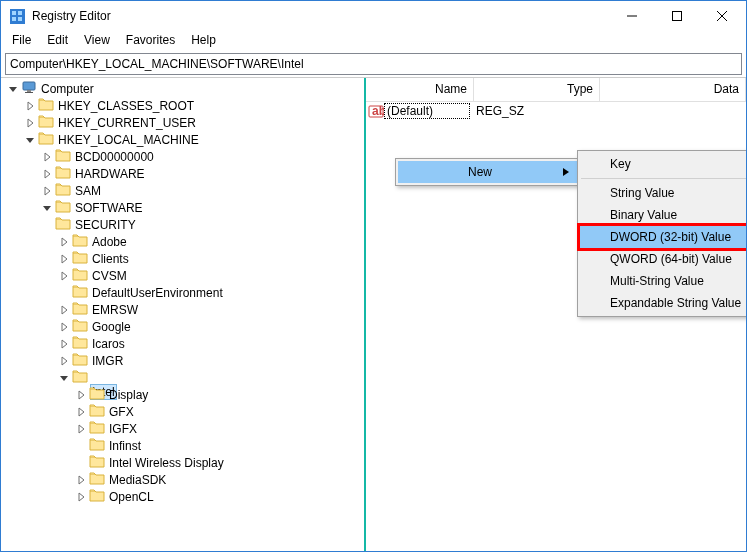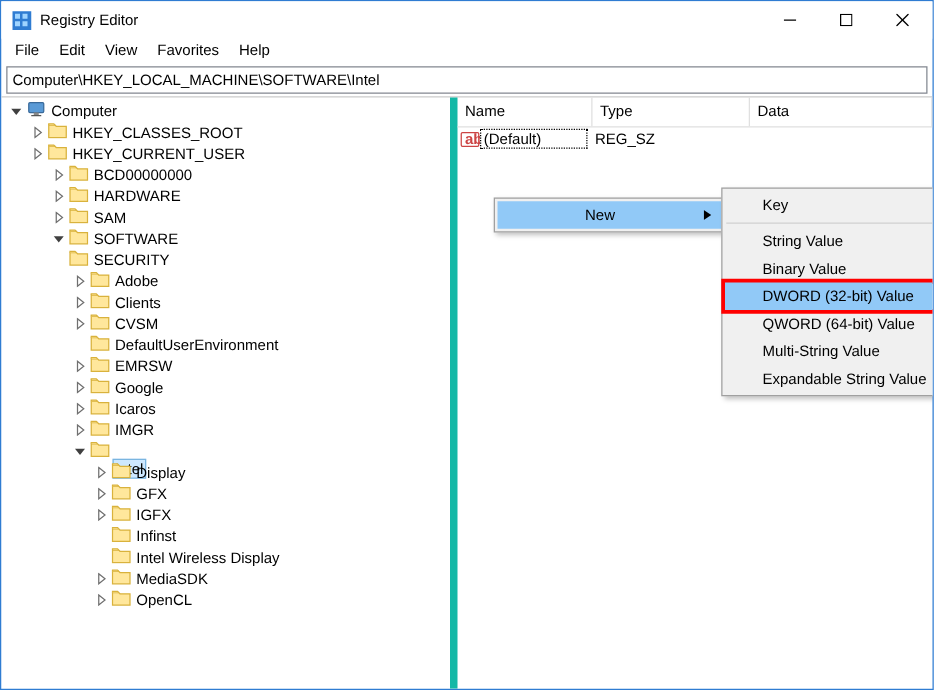--- a/index.html
+++ b/index.html
@@ -7,31 +7,31 @@
 .titlebar { height: 30px; display: flex; align-items: center; padding: 0 2px 0 8px; background: #fff; }
 .titlebar .icon { width: 17px; height: 17px; margin-right: 6px; }
 .titlebar .title { flex: 1; font-size: 12px; }
 .titlebar .winbtns { display: flex; }
 .titlebar .winbtn { width: 45px; height: 28px; display: flex; align-items: center; justify-content: center; color: #000; }
 .titlebar .winbtn svg { width: 10px; height: 10px; }
 .menubar { height: 20px; padding: 0 4px; display: flex; gap: 2px; align-items: flex-start; }
 .menubar .menuitem { padding: 2px 7px; }
 .addressbar { height: 22px; border: 1px solid #828790; margin: 2px 4px; padding: 2px 4px; display: flex; align-items: center; }
 .content { display: flex; height: 474px; border-top: 1px solid #ccc; }
-.treepane { width: 365px; overflow-y: scroll; border-right: 6px solid #14b8a6; padding: 2px 0; }
+.treepane { width: 365px; overflow-y: scroll; border-right: 2px solid #14b8a6; padding: 2px 0; }
 .listpane { flex: 1; position: relative; }
 .tree-row { display: flex; align-items: center; height: 17px; padding-left: 4px; white-space: nowrap; }
 .tree-row .indent { display: inline-block; }
 .tree-row .disc { width: 16px; height: 16px; display: flex; align-items: center; justify-content: center; color: #555; }
 .tree-row .label { padding: 0 2px; }
 .tree-row.selected .label { background: #cde8ff; border: 1px solid #7ab5e0; padding: 0 1px; margin-top: 28px; }
 .folder-icon { width: 16px; height: 14px; margin-right: 2px; }
 .pc-icon { width: 16px; height: 14px; margin-right: 2px; }
 .list-header { display: flex; height: 24px; border-bottom: 1px solid #e0e0e0; }
-.list-header .col { padding: 4px 6px; border-right: 1px solid #e0e0e0; }
+.list-header .col { padding: 4px 6px; border-right: 1px solid #e0e0e0; text-align: right; }
 .list-row { display: flex; align-items: center; height: 18px; padding: 0 2px; }
 .list-row .icon { width: 16px; height: 16px; display: flex; align-items: flex-end; justify-content: center; }
 .list-row .lname { width: 86px; padding: 0 2px; border: 1px dotted #000; }
 .list-row .ltype { padding: 0 2px; }
 .ctxmenu { position: absolute; background: #f0f0f0; border: 1px solid #a0a0a0; box-shadow: 2px 2px 4px rgba(0,0,0,0.25); }
 .ctxmenu.parent { left: 29px; top: 80px; width: 185px; padding: 2px; }
 .ctxmenu.sub { left: 211px; top: 72px; width: 195px; padding: 2px; }
 .ctx-item { height: 22px; display: flex; align-items: center; padding: 0 22px 0 30px; position: relative; }
 .ctx-item.highlight { background: #91c9f7; }
 .ctx-item .arrow { position: absolute; right: 8px; }
@@ -123,20 +123,33 @@
             <path d="M3 1 L8 5 L3 9 Z" fill="none" stroke="#707070" stroke-width="1"></path>
           </svg>
         </span>
         <span><svg class="folder-icon" viewBox="0 0 16 14">
             <path d="M1 3 L6 3 L7 4 L15 4 L15 13 L1 13 Z" fill="#ffe79c" stroke="#d9b23c"></path>
             <path d="M1 3 L1 2 L5 2 L6 3" fill="#ffe79c" stroke="#d9b23c"></path>
           </svg></span>
         <span class="label">HKEY_CURRENT_USER</span>
       </div>
       <div class="tree-row">
+        <span class="indent" style="width: 17px;"></span>
+        <span class="disc">
+          <svg width="10" height="10" viewBox="0 0 10 10">
+            <path d="M1 3 L9 3 L5 8 Z" fill="#404040"></path>
+          </svg>
+        </span>
+        <span><svg class="folder-icon" viewBox="0 0 16 14">
+            <path d="M1 3 L6 3 L7 4 L15 4 L15 13 L1 13 Z" fill="#ffe79c" stroke="#d9b23c"></path>
+            <path d="M1 3 L1 2 L5 2 L6 3" fill="#ffe79c" stroke="#d9b23c"></path>
+          </svg></span>
+        <span class="label">HKEY_LOCAL_MACHINE</span>
+      </div>
+      <div class="tree-row">
         <span class="indent" style="width: 34px;"></span>
         <span class="disc">
           <svg width="10" height="10" viewBox="0 0 10 10">
             <path d="M3 1 L8 5 L3 9 Z" fill="none" stroke="#707070" stroke-width="1"></path>
           </svg>
         </span>
         <span><svg class="folder-icon" viewBox="0 0 16 14">
             <path d="M1 3 L6 3 L7 4 L15 4 L15 13 L1 13 Z" fill="#ffe79c" stroke="#d9b23c"></path>
             <path d="M1 3 L1 2 L5 2 L6 3" fill="#ffe79c" stroke="#d9b23c"></path>
           </svg></span>

